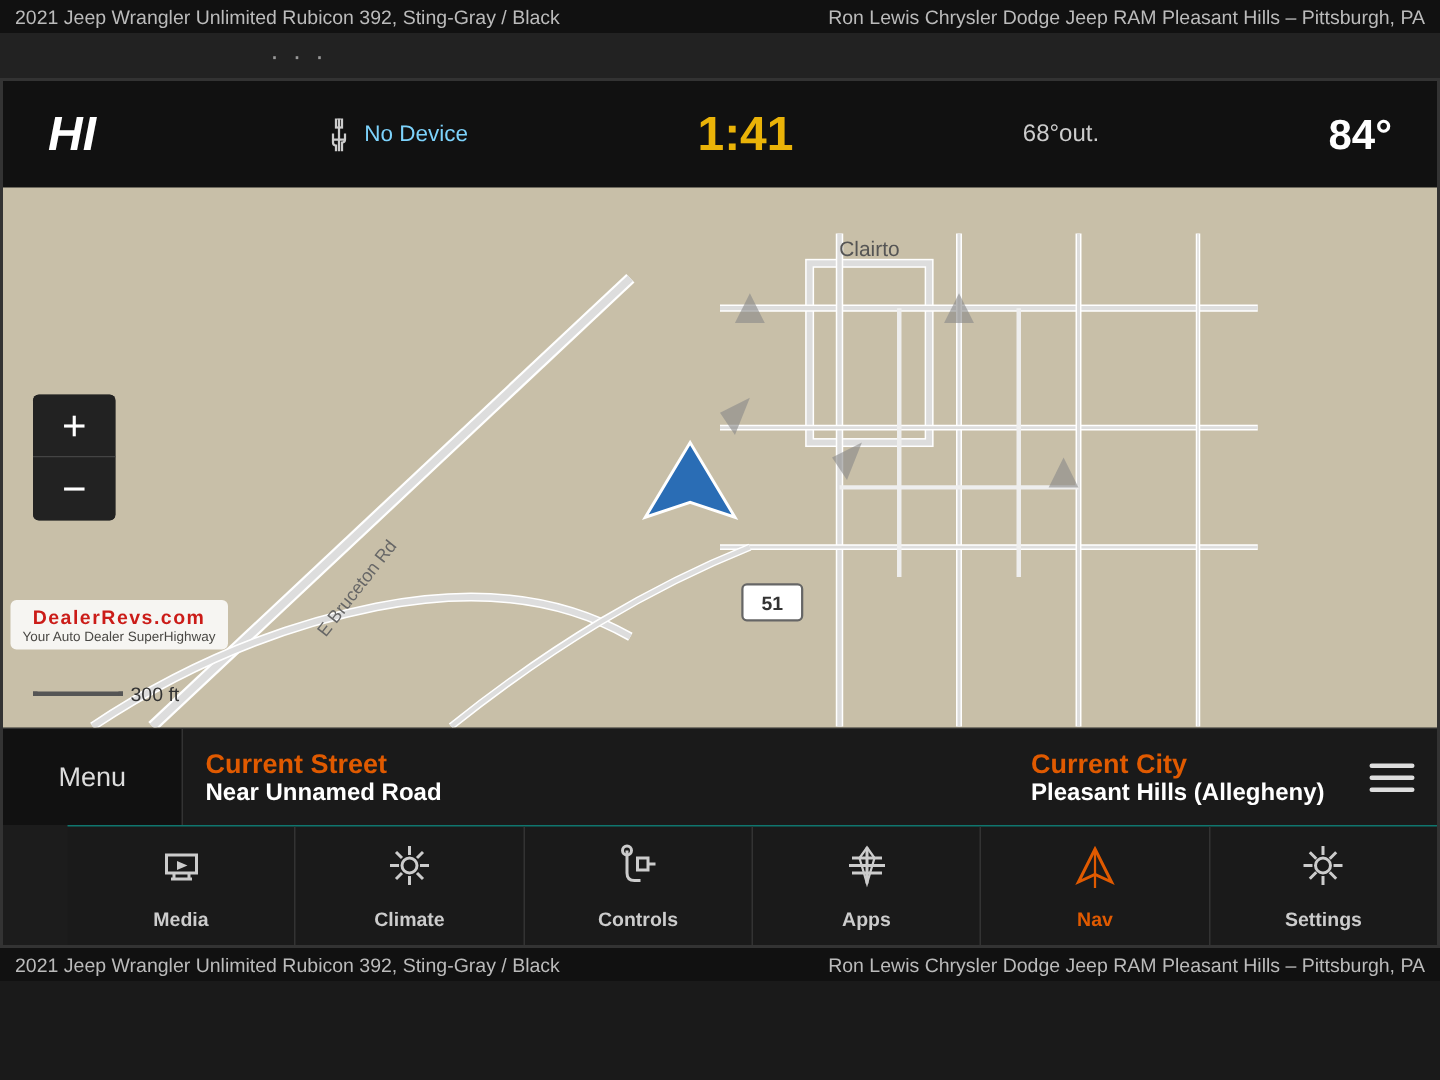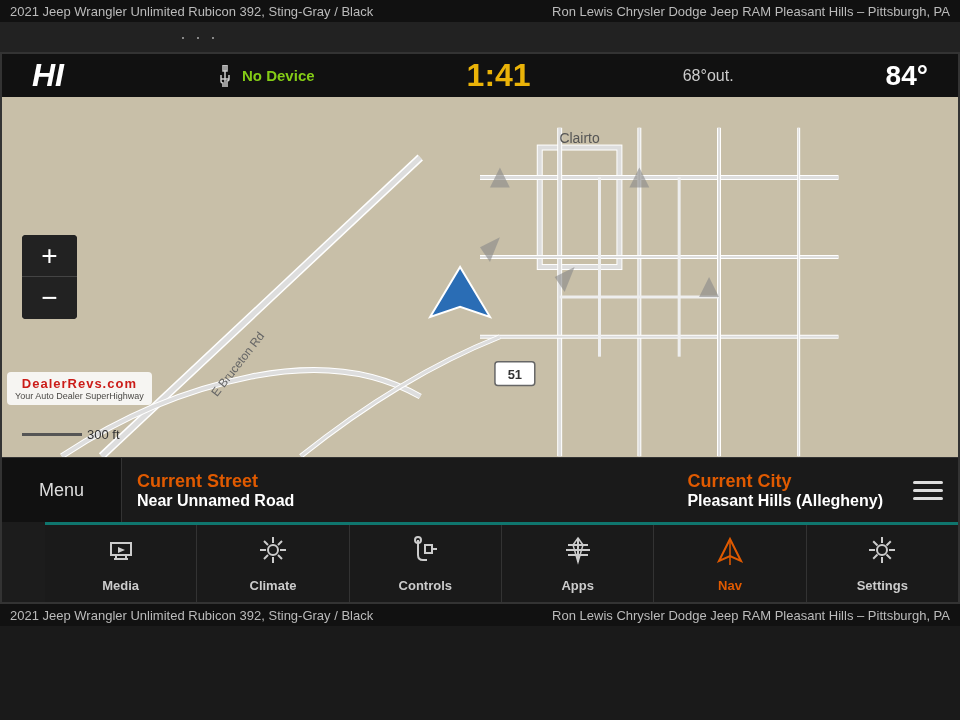--- a/index.html
+++ b/index.html
@@ -44,35 +44,34 @@
       border: 2px solid #333;
     }
 
     
     .status-bar {
       background: #111;
       display: flex;
       align-items: center;
       justify-content: space-between;
       padding: 8px 30px;
-      height: 43px;
+      height: 71px;
     }
     .status-greeting {
       font-size: 32px;
       font-weight: bold;
       color: #fff;
       font-style: italic;
     }
     .status-usb {
       display: flex;
       align-items: center;
       gap: 8px;
-      color: #84cc16;
+      color: #7dd3fc;
       font-size: 15px;
-      font-weight: bold;
     }
     .status-time {
       font-size: 32px;
       color: #eab308;
       font-weight: bold;
     }
     .status-temp {
       color: #ccc;
       font-size: 16px;
     }
@@ -203,21 +202,21 @@
       background: #ddd;
       border-radius: 2px;
     }
 
     
     .bottom-tabs {
       background: #1a1a1a;
       height: 80px;
       display: flex;
       align-items: center;
-      border-top: 3px solid #0f766e;
+      border-top: 1px solid #0f766e;
       margin-left: 43px;
     }
     .tab-item {
       flex: 1;
       height: 100%;
       display: flex;
       flex-direction: column;
       align-items: center;
       justify-content: center;
       gap: 6px;

